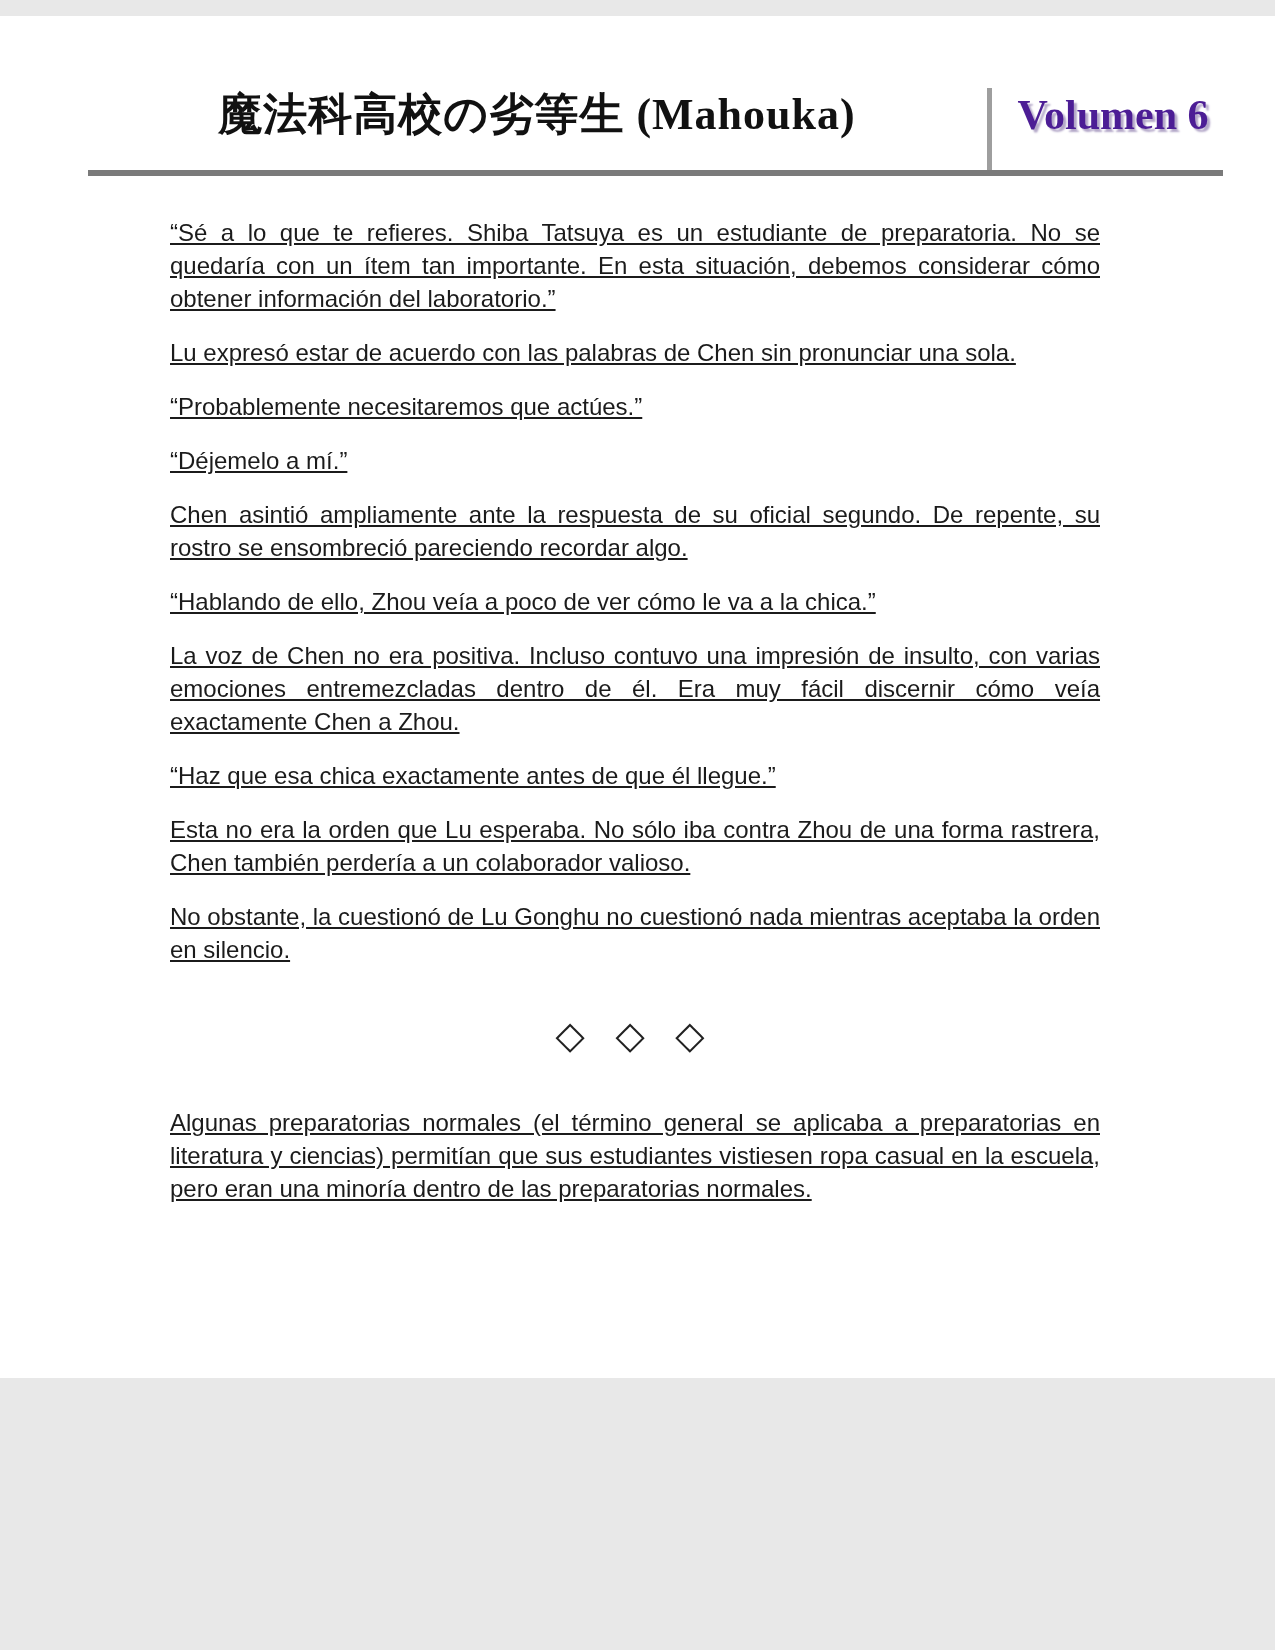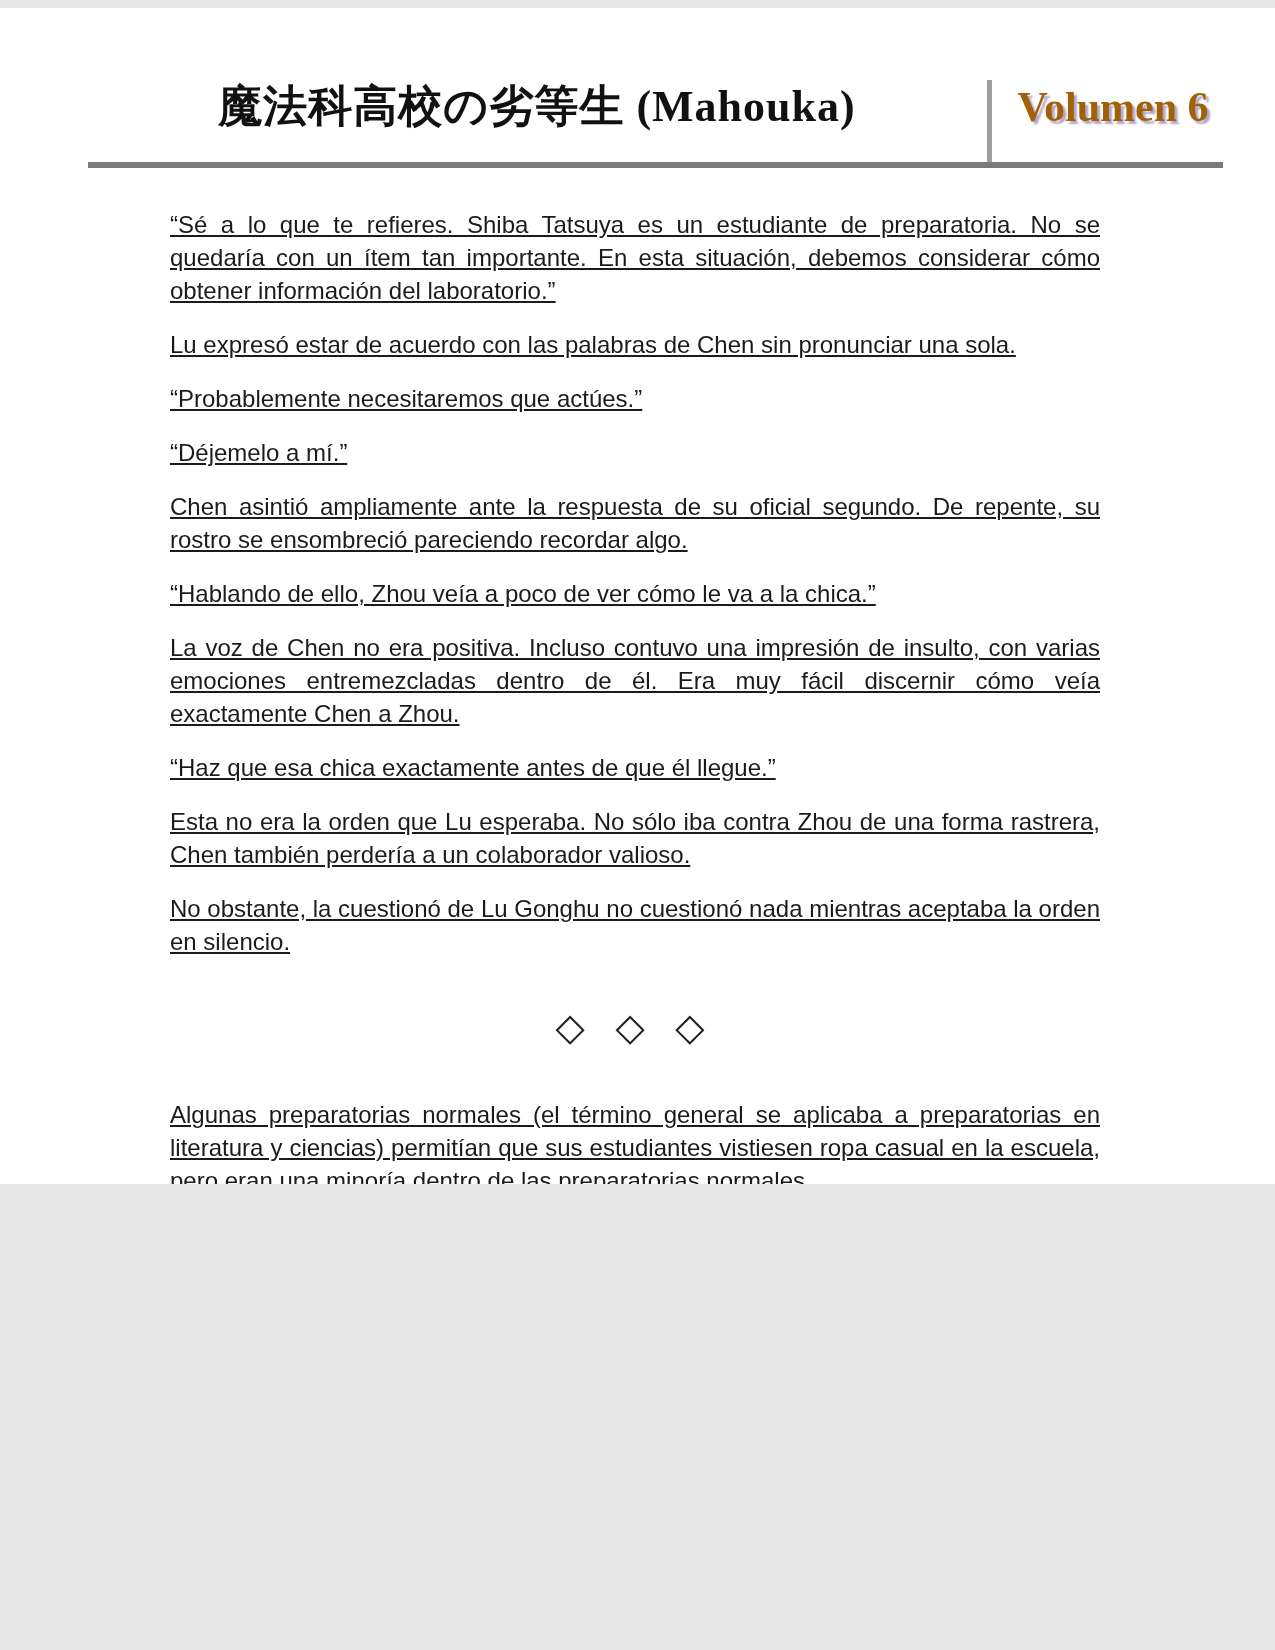--- a/index.html
+++ b/index.html
@@ -1,37 +1,37 @@
 <!DOCTYPE html>
 <html><head>
 <meta charset="utf-8">
 <style>
   html,body{margin:0;padding:0;background:#e8e8e8;}
   .page{
-    position:relative;width:1275px;height:1176px;background:#ffffff;
-    margin:8px auto;overflow:hidden;
+    position:relative;width:1275px;height:1362px;background:#ffffff;
+    margin:16px auto;overflow:hidden;
     font-family:"Liberation Sans",sans-serif;color:#1b1b1b;
   }
   
   .jp-title{
     position:absolute;left:88px;top:74px;width:898px;
     text-align:center;
     font-family:"Liberation Serif",serif;font-weight:bold;
     font-size:44px;line-height:1.15;color:#111111;
     letter-spacing:1px;white-space:nowrap;
   }
   .vbar{
     position:absolute;left:987px;top:72px;width:5px;height:88px;
     background:#9e9e9e;
   }
   .volume{
     position:absolute;left:1000px;top:76px;width:226px;
     text-align:center;white-space:nowrap;
     font-family:"Liberation Serif",serif;font-weight:bold;
-    font-size:42px;line-height:1.1;color:#a16207;
+    font-size:42px;line-height:1.1;color:#4c1d95;
     text-shadow:3px 3px 2px #b3a7c8;
   }
   .hrule{
     position:absolute;left:88px;top:154px;width:1135px;height:6px;
     background:#7a7a7a;
   }
   
   .content{
     position:absolute;left:170px;top:200px;width:930px;
     font-size:24px;line-height:33px;text-align:justify;

